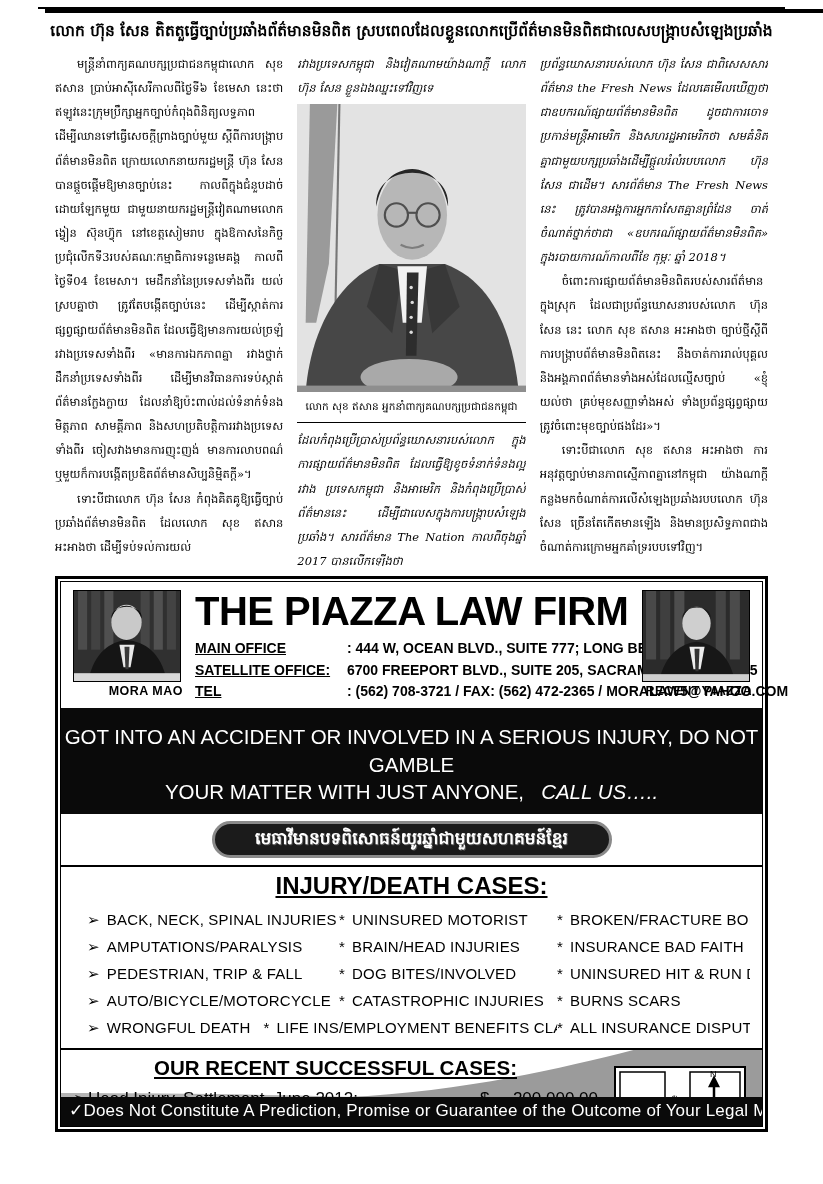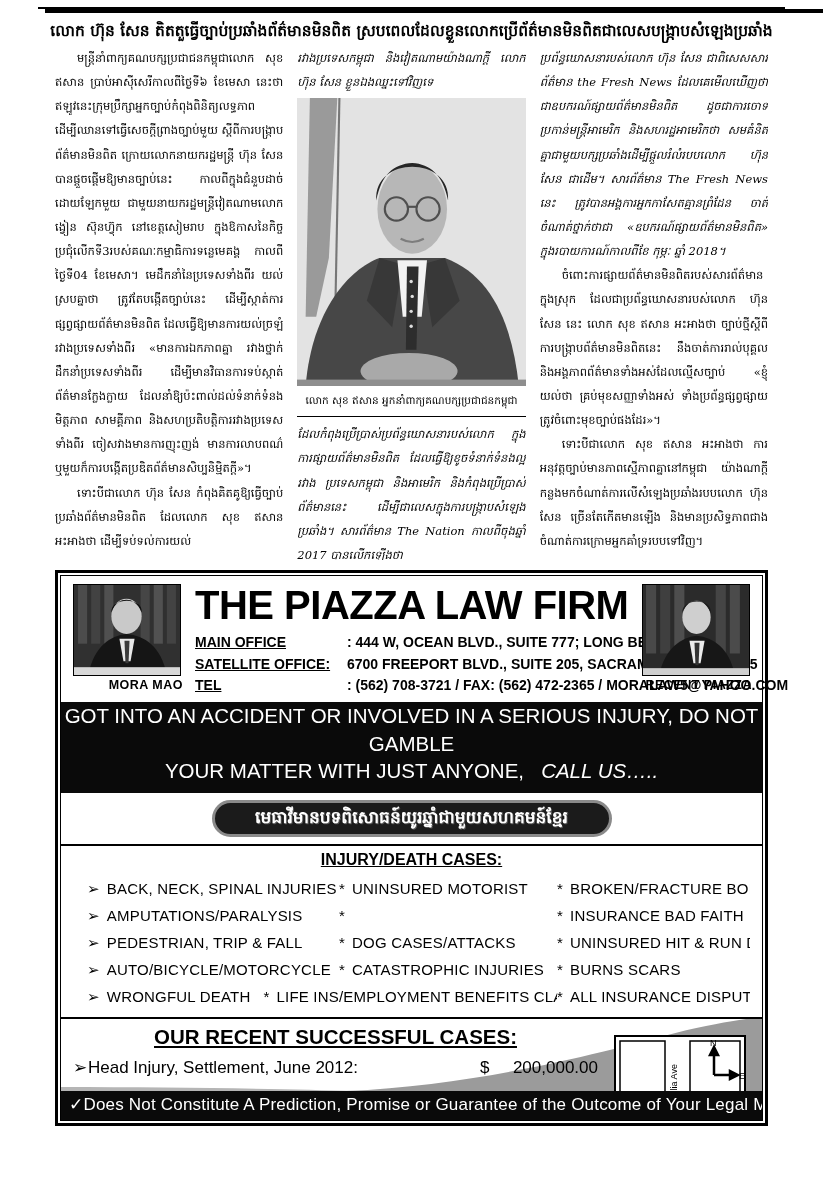--- a/index.html
+++ b/index.html
@@ -14,21 +14,21 @@
   .adv-contact { font-size:13.5px; font-weight:bold; letter-spacing:.2px; }
   .masthead-kh { font-size:14.5px; font-weight:bold; font-family:"DejaVu Sans", sans-serif;
                  text-decoration:underline; }
   .thick-rule { margin:0 0 0 45px; border-top:4px solid #000; }
 
   
   .headline { margin:8px 40px 2px; font-size:15.5px; font-weight:bold; text-align:center;
               font-family:"DejaVu Sans", sans-serif; white-space:nowrap; overflow:hidden; }
 
   
-  .columns { display:flex; gap:14px; margin:2px 55px 0; height:514px; overflow:hidden;
+  .columns { display:flex; gap:14px; margin:8px 55px 0; height:514px; overflow:hidden;
              font-family:"DejaVu Serif", serif; font-size:11.5px; line-height:2.1;
              text-align:justify; }
   .col { flex:1; overflow:hidden; }
   .col p { text-indent:22px; margin:0; }
   .col p.noindent { text-indent:0;font-style:italic; }
 
   .photo-block { margin:4px -23px 0; }
   .article-photo { width:100%; height:288px; display:block; background:#e2e2e2; }
   .caption { font-family:"DejaVu Sans", sans-serif; font-size:10.5px; text-align:center;
              padding:3px 0 5px; border-bottom:1.3px solid #000; margin-bottom:5px; }
@@ -43,31 +43,31 @@
   .attorney svg { width:108px; height:92px; border:1px solid #000; display:block; margin:0 auto; }
   .attorney-name { font-size:12.5px; letter-spacing:.5px; margin-top:2px; }
   .firm-center { flex:1; min-width:0; }
   .firm-name { text-align:center; font-size:40px; font-weight:bold; line-height:1.05;
                letter-spacing:-.5px; white-space:nowrap; margin:0 0 6px; }
   .office-row { display:flex; font-size:14px; font-weight:bold; line-height:1.55; }
   .office-label { text-decoration:underline; width:152px; flex-shrink:0; }
   .office-value { white-space:nowrap; }
 
   .accident-banner { background:#0a0a0a; color:#fff; text-align:center;
-                     padding:0 0 8px; font-size:20.5px; line-height:1.35; }
+                     padding:15px 0 8px; font-size:20.5px; line-height:1.35; }
   .accident-banner .call { font-style:italic; }
 
   .khmer-banner-wrap { text-align:center; padding:7px 0 7px; }
   .khmer-pill { display:inline-block; background:#1b1b1b; color:#fff; border:3px solid #8a8a8a;
                 border-radius:22px; padding:3px 28px; min-width:400px; font-size:17px;
                 font-weight:bold; font-family:"DejaVu Sans", sans-serif;
                 text-shadow:1px 1px 0 #555; }
 
   .injury-section { border-top:2px solid #000; padding:3px 12px 7px; }
-  .injury-title { text-align:center; font-size:16px; font-weight:bold;
+  .injury-title { text-align:center; font-size:24px; font-weight:bold;
                   text-decoration:underline; margin:2px 0 6px; }
   .irow { display:grid; grid-template-columns:252px 218px 1fr; padding-left:14px;
           font-size:15px; line-height:1.8; letter-spacing:.2px; }
   .irow5 { display:grid; grid-template-columns:470px 1fr; padding-left:14px;
            font-size:15px; line-height:1.8; letter-spacing:.2px; }
   .icell { display:flex; gap:7px; align-items:baseline; white-space:nowrap; overflow:hidden; }
   .icell .mk { flex-shrink:0; }
   .icell .mk2 { flex-shrink:0; margin-left:6px; }
 
   .cases-section { border-top:2px solid #000; padding:4px 10px 0 12px; flex:1;
@@ -234,34 +234,35 @@
               <span>BROKEN/FRACTURE BONES</span>
             </div>
         </div>
         <div class="irow">
           <div class="icell">
               <span class="mk">➢</span>
               <span>AMPUTATIONS/PARALYSIS</span>
             </div>
           <div class="icell">
               <span class="mk">*</span>
+              <span>BRAIN/HEAD INJURIES</span>
             </div>
           <div class="icell">
               <span class="mk">*</span>
               <span>INSURANCE BAD FAITH</span>
             </div>
         </div>
         <div class="irow">
           <div class="icell">
               <span class="mk">➢</span>
               <span>PEDESTRIAN, TRIP &amp; FALL</span>
             </div>
           <div class="icell">
               <span class="mk">*</span>
-              <span>DOG CASES/ATTACKS</span>
+              <span>DOG BITES/INVOLVED</span>
             </div>
           <div class="icell">
               <span class="mk">*</span>
               <span>UNINSURED HIT &amp; RUN DRIVER</span>
             </div>
         </div>
         <div class="irow">
           <div class="icell">
               <span class="mk">➢</span>
               <span>AUTO/BICYCLE/MOTORCYCLE</span>

